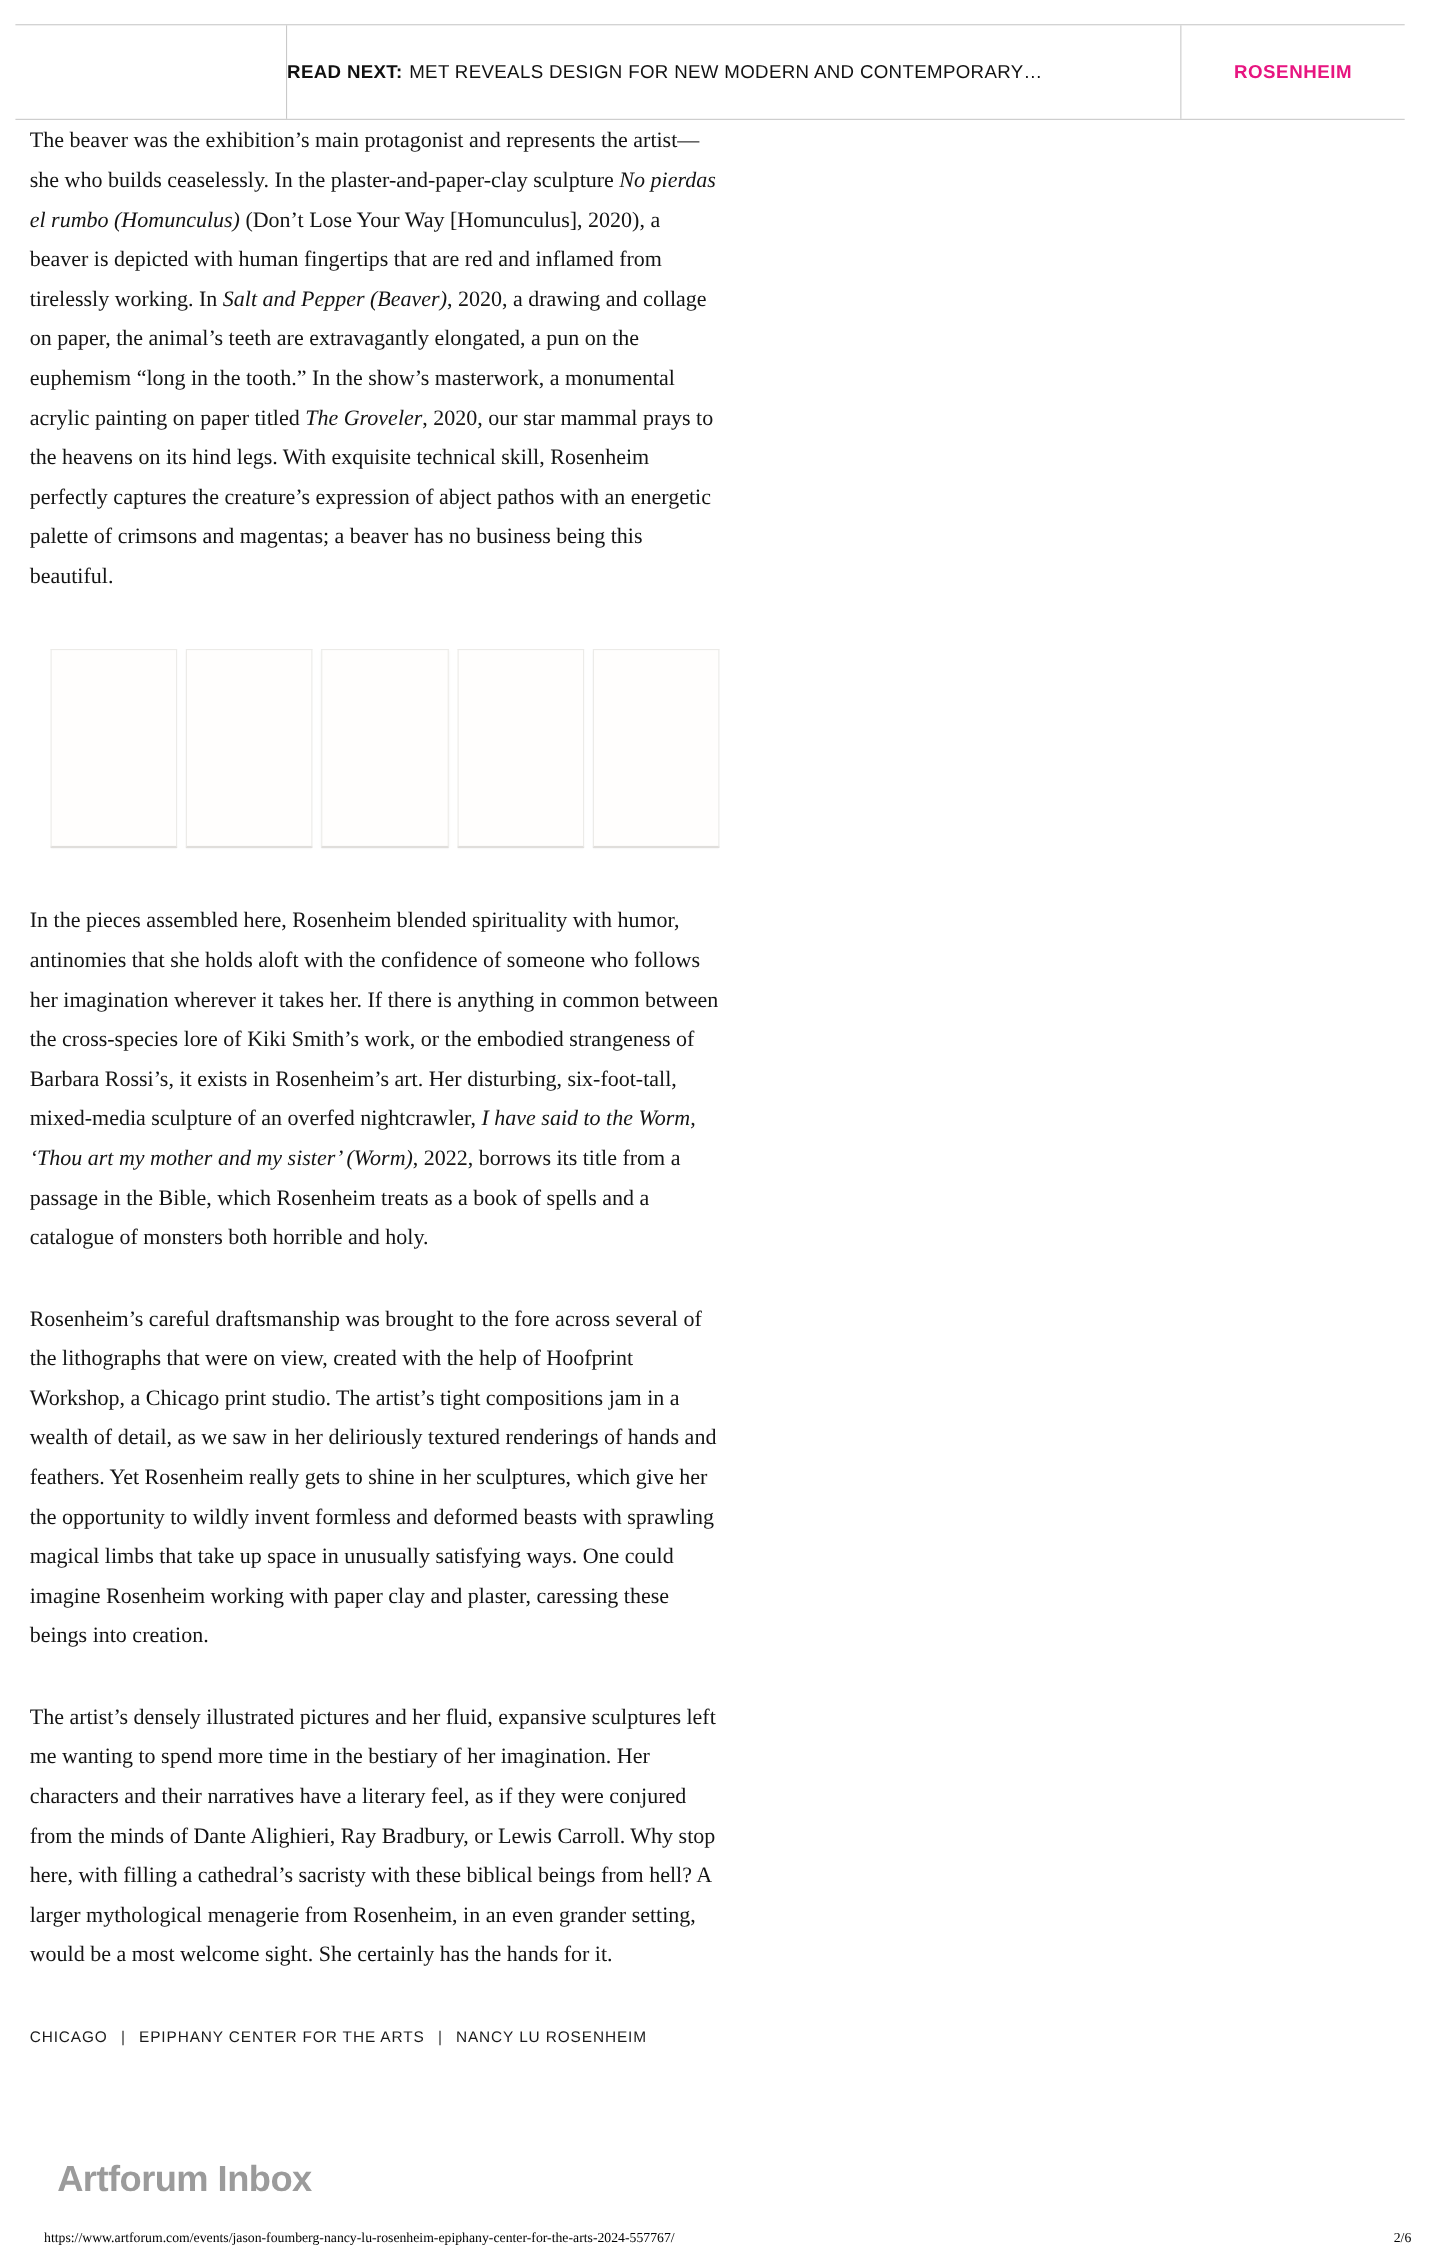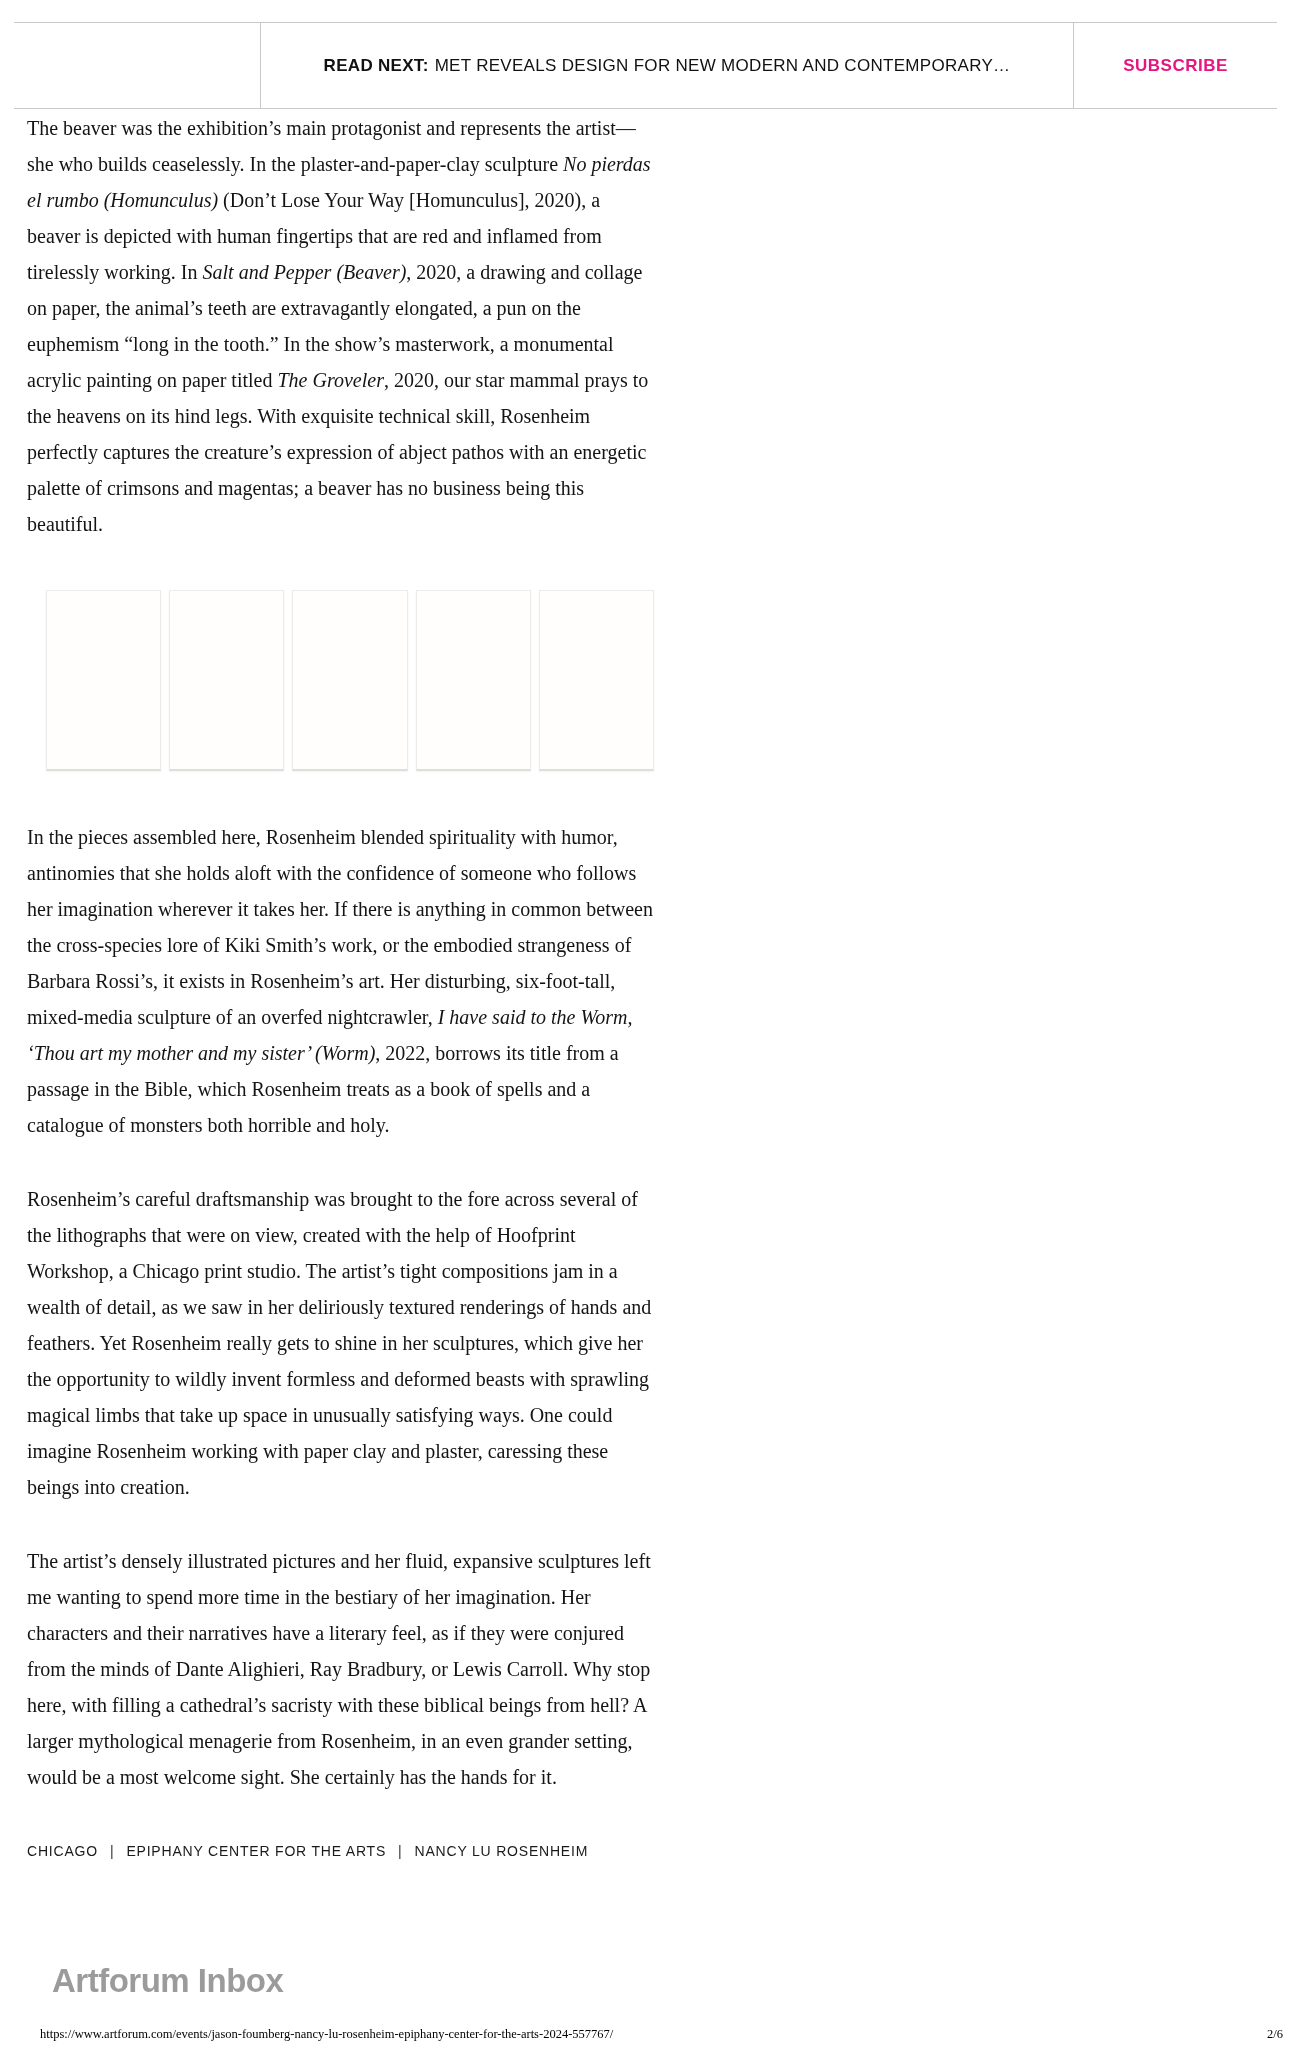--- a/index.html
+++ b/index.html
@@ -11,21 +11,21 @@
                 font-size:12.5px;color:#000;}
   .print-datetime{position:absolute;left:14px;top:0;white-space:nowrap;}
   .print-doc-title{position:absolute;left:0;right:0;top:0;text-align:center;white-space:nowrap;}
 
   
   .read-next-bar{position:absolute;top:22px;left:14px;width:1263px;height:87px;
                  border-top:1px solid #c9c9c9;border-bottom:1px solid #c9c9c9;
                  display:flex;box-sizing:border-box;
                  font-family:"Liberation Sans",sans-serif;}
   .rn-left{width:247px;box-sizing:border-box;border-right:1px solid #c9c9c9;}
-  .rn-mid{flex:1;display:flex;align-items:center;justify-content:center;}
+  .rn-mid{flex:1;display:flex;align-items:center;justify-content:flex-start;}
   .rn-right{width:204px;box-sizing:border-box;border-left:1px solid #c9c9c9;
             display:flex;align-items:center;justify-content:center;}
   .rn-headline{font-size:17px;letter-spacing:.3px;color:#111;white-space:nowrap;}
   .rn-label{font-weight:bold;margin-right:6px;}
   .subscribe{font-size:17px;font-weight:bold;letter-spacing:.5px;cursor:pointer;}
 
   
   .article{position:absolute;left:27px;top:110px;width:627px;
            font-size:20px;line-height:36px;}
   .article p{margin:0 0 38px 0;}
@@ -59,21 +59,21 @@
 
 <div id="page" style="color: rgb(20, 20, 20);">
 
 
   <div class="read-next-bar">
     <div class="rn-left"></div>
     <div class="rn-mid">
       <span class="rn-headline"><span class="rn-label">READ NEXT:</span><span>MET REVEALS DESIGN FOR NEW MODERN AND CONTEMPORARY…</span></span>
     </div>
     <div class="rn-right">
-      <span class="subscribe" style="color: rgb(231, 21, 128);">SUBSCRIBE</span>
+      <span class="subscribe" style="color: rgb(231, 21, 128);">ROSENHEIM</span>
     </div>
   </div>
 
   <div class="article">
     <div>
         <p><span>The beaver was the exhibition’s main protagonist and represents the artist—she who builds ceaselessly. In the plaster-and-paper-clay sculpture </span><em>No pierdas el rumbo (Homunculus)</em><span> (Don’t Lose Your Way [Homunculus], 2020), a beaver is depicted with human fingertips that are red and inflamed from tirelessly working. In </span><em>Salt and Pepper (Beaver)</em><span>, 2020, a drawing and collage on paper, the animal’s teeth are extravagantly elongated, a pun on the euphemism “long in the tooth.” In the show’s masterwork, a monumental acrylic painting on paper titled </span><em>The Groveler</em><span>, 2020, our star mammal prays to the heavens on its hind legs. With exquisite technical skill, Rosenheim perfectly captures the creature’s expression of abject pathos with an energetic palette of crimsons and magentas; a beaver has no business being this beautiful.</span></p>
       </div>
 
     <div class="ph-row">
         <div class="ph-box"></div>

